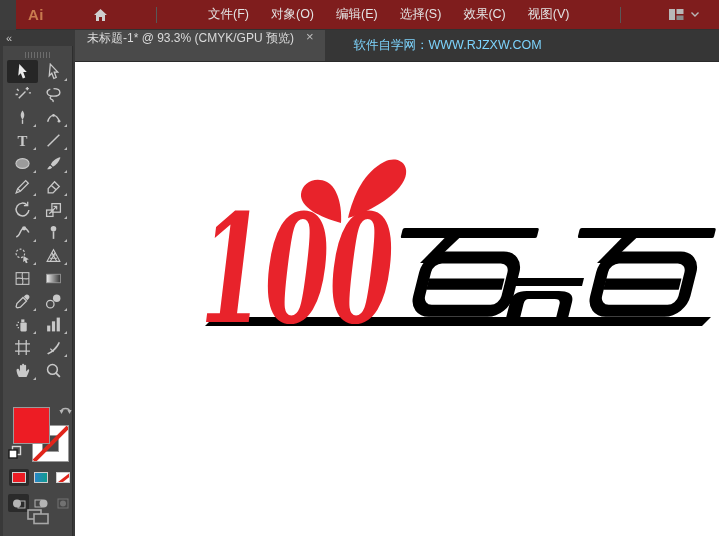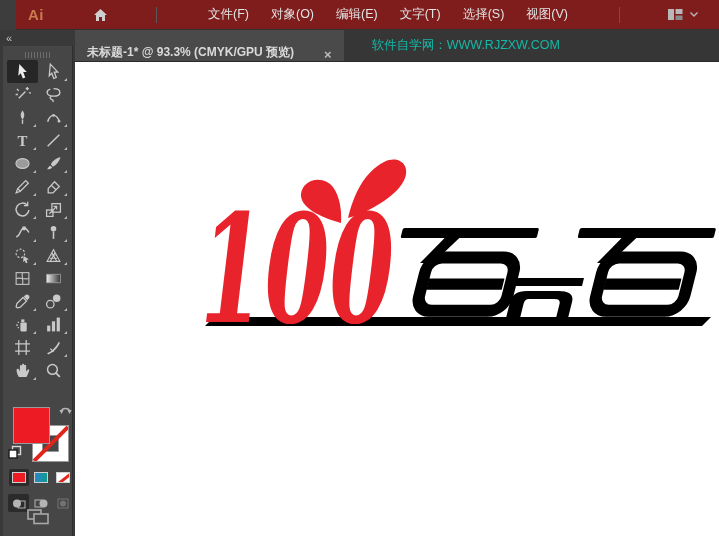--- a/index.html
+++ b/index.html
@@ -13,24 +13,24 @@
     background:#7f1d1d;display:flex;align-items:center;border-bottom:1px solid #313131;box-sizing:border-box;gap:31px;}
   .ai-logo{font-weight:bold;font-size:15px;color:#c97b4f;padding:0 10px 0 12px;letter-spacing:.5px;}
   .home-btn{display:flex;align-items:center;padding:0 8px;}
   .mb-sep{width:1px;height:16px;background:#585858;margin:0 9px;}
   .menu-items{display:flex;align-items:flex-end;height:100%;}
   .menu-item{color:#e3e3e3;font-size:12.5px;padding:0 11px;height:100%;display:flex;align-items:center;cursor:default;}
   .workspace{display:flex;align-items:center;gap:6px;padding:0 8px;}
   
   .tabbar{position:absolute;top:30px;left:75px;right:0;height:32px;background:#363636;
     display:flex;align-items:stretch;border-bottom:1px solid #2a2a2a;box-sizing:border-box;}
-  .doc-tab{background:#4a4a4a;display:flex;align-items:flex-end;gap:30px;padding:0 12px;
-    color:#dadada;font-size:12px;white-space:nowrap;font-weight:bold;}
+  .doc-tab{background:#4a4a4a;display:flex;align-items:flex-start;gap:12px;padding:0 12px;
+    color:#dadada;font-size:12px;white-space:nowrap;}
   .tab-close{color:#bdbdbd;font-size:13px;line-height:1;}
-  .site-label{margin-left:28px;align-self:center;color:#14b8a6;font-size:12.5px;white-space:nowrap;}
+  .site-label{margin-left:28px;align-self:center;color:#7dd3fc;font-size:12.5px;white-space:nowrap;}
   
   .leftcol{position:absolute;top:30px;left:0;width:75px;bottom:0;background:#393939;}
   .collapse-strip{height:16px;display:flex;align-items:center;padding-left:6px;color:#c6c6c6;font-size:11px;}
   .tool-panel{position:absolute;top:16px;left:3px;width:70px;bottom:0;background:#464646;
     border-right:1px solid #2e2e2e;box-sizing:border-box;}
   .grip{margin:6px auto 2px;width:26px;height:6px;
     background:repeating-linear-gradient(90deg,#6d6d6d 0 1px,transparent 1px 3px);}
   .tool-grid{display:grid;grid-template-columns:31px 31px;justify-content:center;}
   .tool-cell{width:31px;height:23px;display:flex;align-items:center;justify-content:center;
     position:relative;border-radius:2px;cursor:default;}
@@ -75,22 +75,22 @@
   <span class="home-btn">
     <svg width="15" height="14" viewBox="0 0 15 14">
       <path d="M7.5,1 L14,7 H12 V13 H9 V9 H6 V13 H3 V7 H1 Z" fill="#cfcfcf"></path>
     </svg>
   </span>
   <span class="mb-sep"></span>
   <div class="menu-items">
       <div class="menu-item">文件(F)</div>
       <div class="menu-item">对象(O)</div>
       <div class="menu-item">编辑(E)</div>
-      <div class="menu-item">文字(T)</div>
       <div class="menu-item">选择(S)</div>
+      <div class="menu-item">效果(C)</div>
       <div class="menu-item">视图(V)</div>
     </div>
   <span class="mb-sep"></span>
   <span class="workspace">
     <svg width="15" height="13" viewBox="0 0 15 13">
       <rect x="0" y="1" width="6" height="11" fill="#b8b8b8"></rect>
       <rect x="7.5" y="1" width="7" height="5" fill="#b8b8b8"></rect>
       <rect x="7.5" y="7.5" width="7" height="4.5" fill="#8b8b8b"></rect>
     </svg>
     <svg width="10" height="7" viewBox="0 0 10 7">

